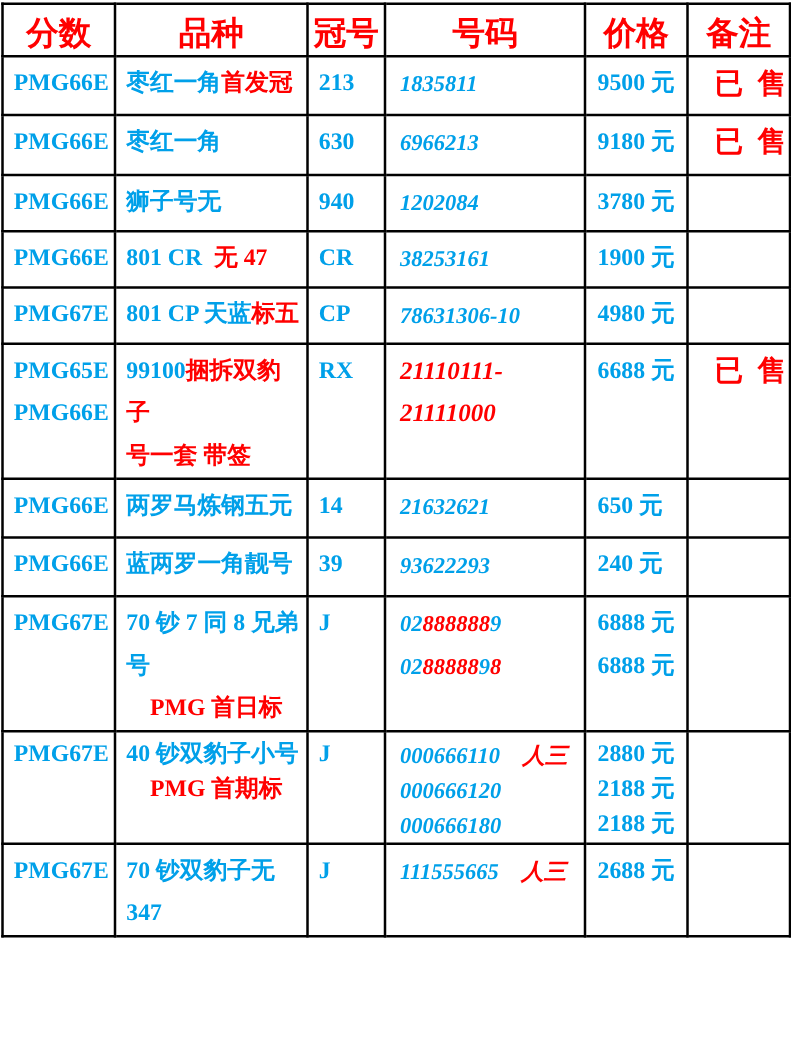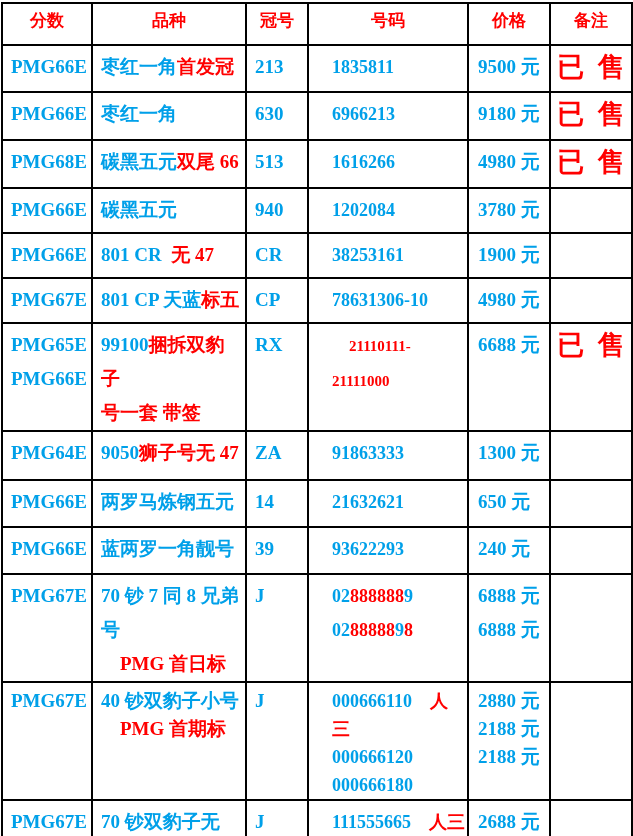--- a/index.html
+++ b/index.html
@@ -22,43 +22,43 @@
     margin: 2px 0 0 1px;
     font-weight: bold;
   }
   th, td {
     border: 2px solid #000000;
     vertical-align: top;
     overflow: hidden;
   }
   th {
     color: var(--red, #FF0000);
-    font-size: 17px;
+    font-size: 26px;
     font-weight: bold;
     text-align: center;
     padding: 5px 2px 0 2px;
     height: 35px;
   }
   td {
     padding: 4px 2px 0 8px;
     font-size: 19px;
     line-height: 34px;
   }
   tr.tight td { line-height: 28px; }
   .line { white-space: pre-wrap; }
   .c-b { color: var(--blue, #00A0E9); }
   .c-r { color: var(--red, #FF0000); }
-  .small { font-size: 15px; margin-left: 17px; }
-  td.number-cell { padding-left: 23px; font-size: 18px; }
+  .small { font-size: 20px; }
+  td.number-cell { padding-left: 11px; font-size: 18px; font-style: italic; }
   td.price-cell  { padding-left: 9px; }
   td.note-cell {
-    text-align: center;
+    text-align: right;
     padding-left: 2px;
     padding-right: 2px;
-    font-size: 27px;
+    font-size: 23px;
   }
 </style>
 </head>
 <body>
 
 <div class="page">
   <table class="price-table">
     <colgroup>
       <col style="width:90px">
       <col style="width:154px">
@@ -107,44 +107,26 @@
             <div class="line"><span class="c-b">630</span></div>
           </td>
           <td class="number-cell">
             <div class="line"><span class="c-b">6966213</span></div>
           </td>
           <td class="price-cell">
             <div class="line"><span class="c-b">9180 元</span></div>
           </td>
           <td class="note-cell"><span class="c-r line">已  售</span></td>
         </tr>
-        <tr style="height: 48px;">
-          <td class="score-cell">
-            <div class="line"><span class="c-b">PMG68E</span></div>
-          </td>
-          <td class="variety-cell">
-            <div class="line"><span class="c-b">碳黑五元</span><span class="c-r">双尾 66</span></div>
-          </td>
-          <td class="prefix-cell">
-            <div class="line"><span class="c-b">513</span></div>
-          </td>
-          <td class="number-cell">
-            <div class="line"><span class="c-b">1616266</span></div>
-          </td>
-          <td class="price-cell">
-            <div class="line"><span class="c-b">4980 元</span></div>
-          </td>
-          <td class="note-cell"><span class="c-r line">已  售</span></td>
-        </tr>
         <tr style="height: 45px;">
           <td class="score-cell">
             <div class="line"><span class="c-b">PMG66E</span></div>
           </td>
           <td class="variety-cell">
-            <div class="line"><span class="c-b">碳黑五元</span></div>
+            <div class="line"><span class="c-b">狮子号无</span></div>
           </td>
           <td class="prefix-cell">
             <div class="line"><span class="c-b">940</span></div>
           </td>
           <td class="number-cell">
             <div class="line"><span class="c-b">1202084</span></div>
           </td>
           <td class="price-cell">
             <div class="line"><span class="c-b">3780 元</span></div>
           </td>
@@ -198,38 +180,20 @@
           <td class="prefix-cell">
             <div class="line"><span class="c-b">RX</span></div>
           </td>
           <td class="number-cell">
             <div class="line"><span class="c-r small">21110111-21111000</span></div>
           </td>
           <td class="price-cell">
             <div class="line"><span class="c-b">6688 元</span></div>
           </td>
           <td class="note-cell"><span class="c-r line">已  售</span></td>
-        </tr>
-        <tr style="height: 49px;">
-          <td class="score-cell">
-            <div class="line"><span class="c-b">PMG64E</span></div>
-          </td>
-          <td class="variety-cell">
-            <div class="line"><span class="c-b">9050</span><span class="c-r">狮子号无 47</span></div>
-          </td>
-          <td class="prefix-cell">
-            <div class="line"><span class="c-b">ZA</span></div>
-          </td>
-          <td class="number-cell">
-            <div class="line"><span class="c-b">91863333</span></div>
-          </td>
-          <td class="price-cell">
-            <div class="line"><span class="c-b">1300 元</span></div>
-          </td>
-          <td class="note-cell"></td>
         </tr>
         <tr style="height: 47px;">
           <td class="score-cell">
             <div class="line"><span class="c-b">PMG66E</span></div>
           </td>
           <td class="variety-cell">
             <div class="line"><span class="c-b">两罗马炼钢五元</span></div>
           </td>
           <td class="prefix-cell">
             <div class="line"><span class="c-b">14</span></div>

